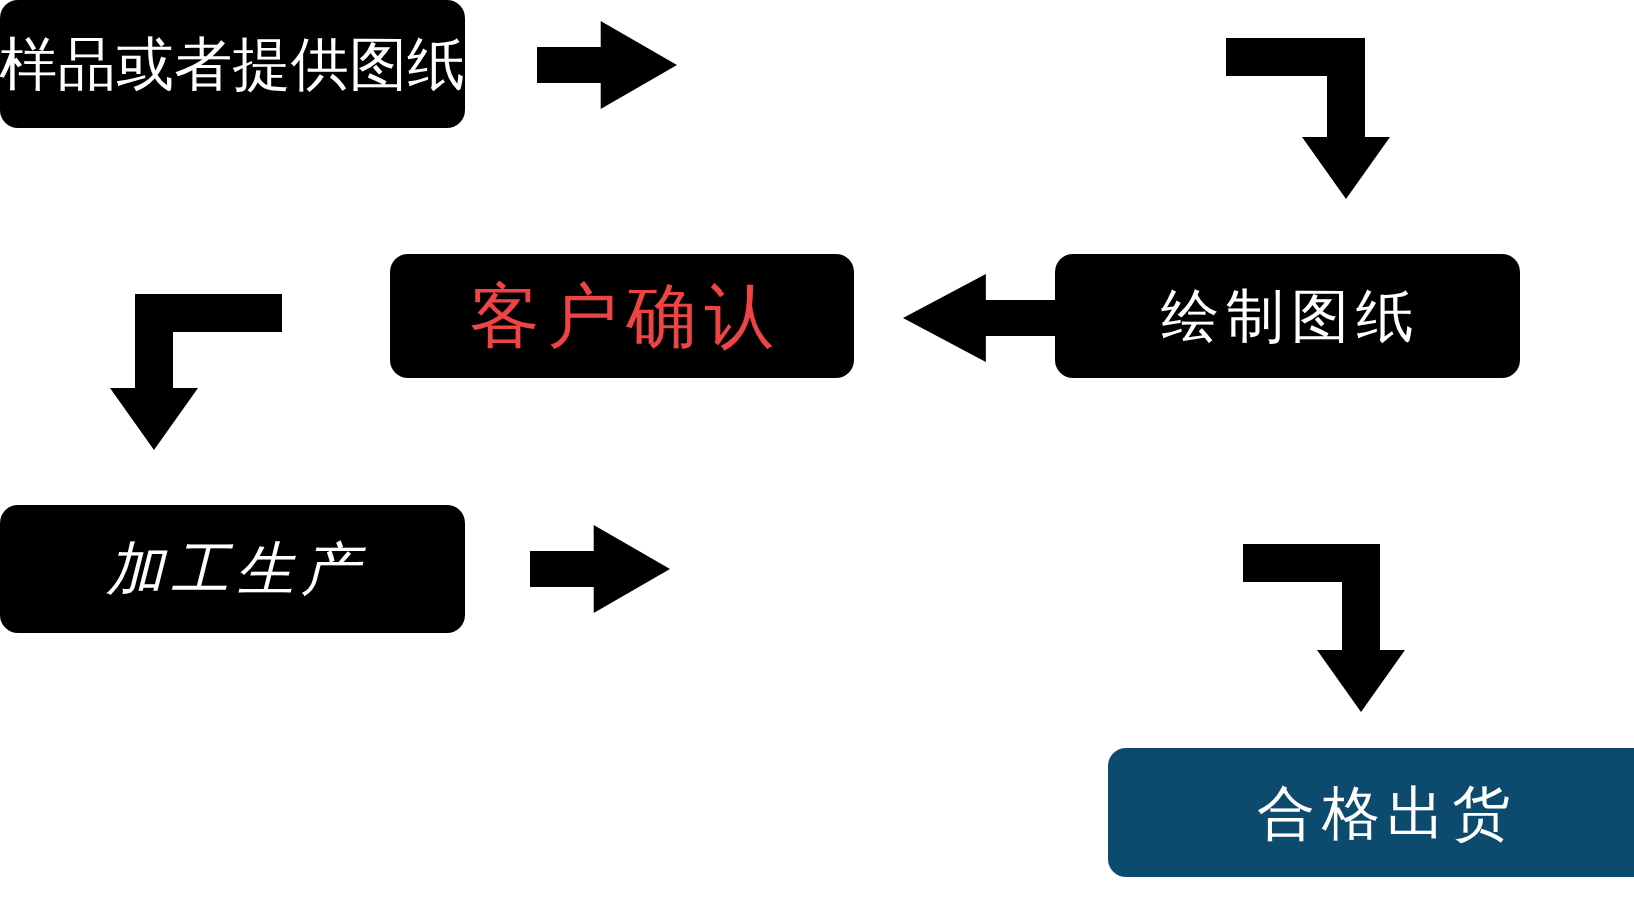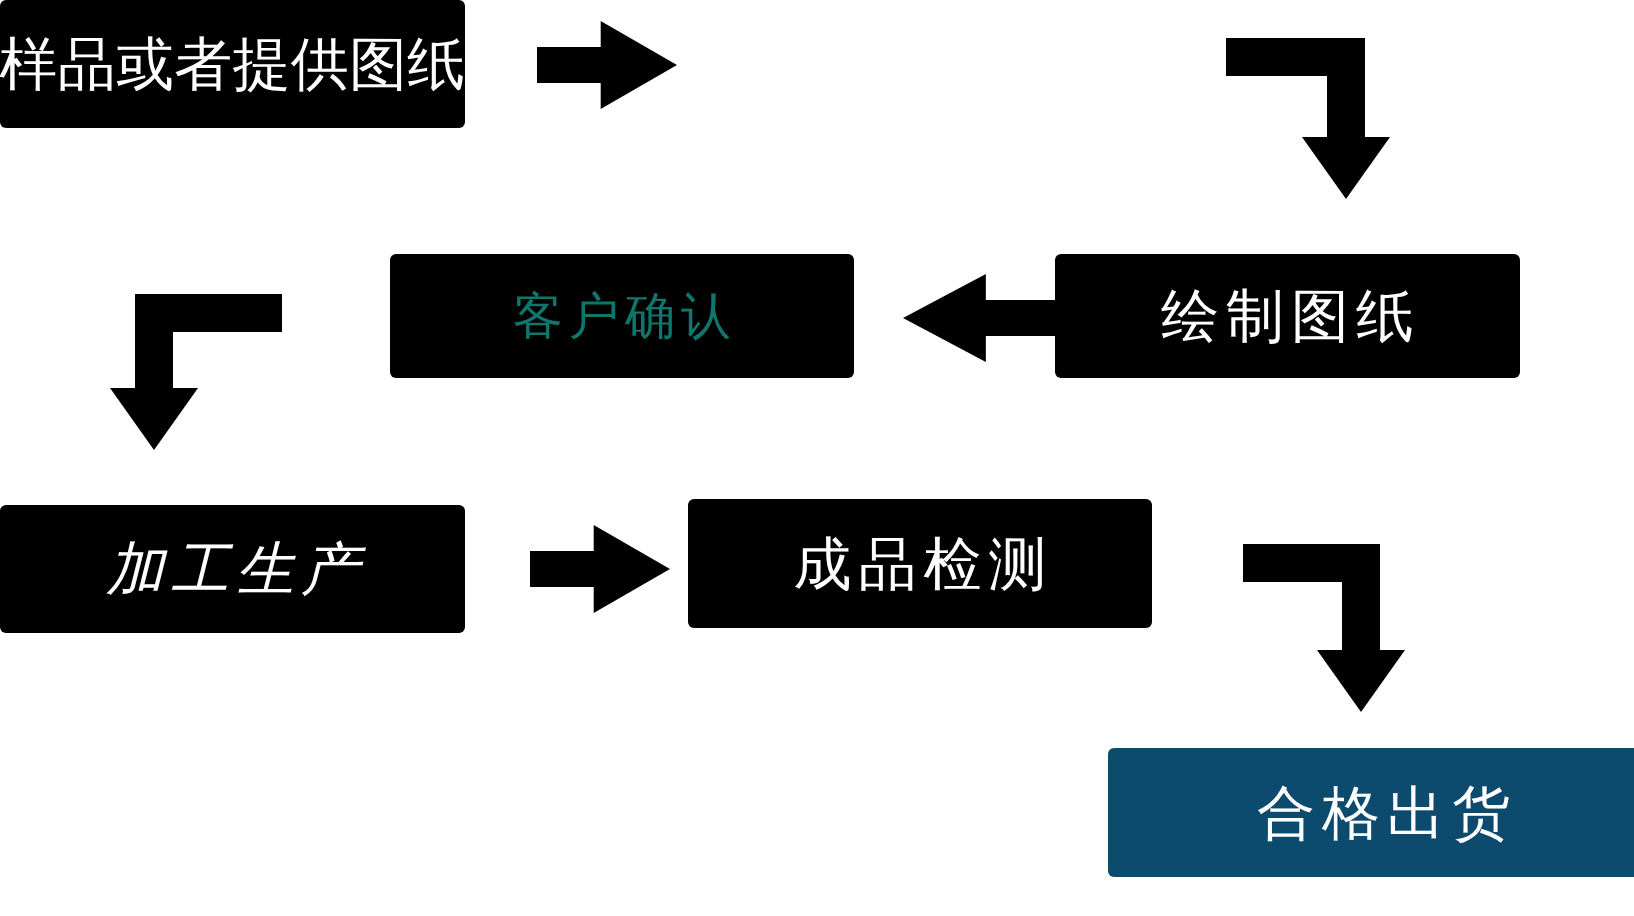--- a/index.html
+++ b/index.html
@@ -13,21 +13,21 @@
     width: 1634px;
     height: 916px;
     background: #ffffff;
     overflow: hidden;
     font-family: "Liberation Sans", "DejaVu Sans", sans-serif;
   }
   .node {
     position: absolute;
     background: #000000;
     color: #ffffff;
-    border-radius: 6px;
+    border-radius: 18px;
     display: flex;
     align-items: center;
     justify-content: center;
     box-sizing: border-box;
     text-align: center;
     line-height: 1;
     white-space: nowrap;
     user-select: none;
   }
   .node .label {
@@ -49,27 +49,24 @@
 <body>
 
 <div id="canvas">
     <div class="node track-none" style="left: 0px; top: 0px; width: 465px; height: 128px; background: rgb(0, 0, 0);">
       <span class="label" style="font-size: 58px; color: rgb(255, 255, 255);">样品或者提供图纸</span>
     </div>
     <div class="node track-wide" style="left: 1055px; top: 254px; width: 465px; height: 124px; background: rgb(0, 0, 0);">
       <span class="label" style="font-size: 58px; color: rgb(255, 255, 255);">绘制图纸</span>
     </div>
     <div class="node track-wide" style="left: 390px; top: 254px; width: 464px; height: 124px; background: rgb(0, 0, 0);">
-      <span class="label" style="font-size: 50px; color: #0f766e;">客户确认</span>
+      <span class="label" style="font-size: 70px; color: #ef4444;">客户确认</span>
     </div>
     <div class="node track-wide" style="left: 0px; top: 505px; width: 465px; height: 128px; background: rgb(0, 0, 0);">
       <span class="label" style="font-size: 58px; color: rgb(255, 255, 255); font-style: italic;">加工生产</span>
-    </div>
-    <div class="node track-wide" style="left: 688px; top: 499px; width: 464px; height: 129px; background: rgb(0, 0, 0);">
-      <span class="label" style="font-size: 58px; color: rgb(255, 255, 255);">成品检测</span>
     </div>
     <div class="node track-wide" style="left: 1108px; top: 748px; width: 551px; height: 129px; background: #0c4a6e;">
       <span class="label" style="font-size: 58px; color: rgb(255, 255, 255);">合格出货</span>
     </div>
     <div class="connector" style="left: 537px; top: 21px; width: 140px; height: 88px;">
       <svg width="140" height="88" viewBox="0 0 140 88" xmlns="http://www.w3.org/2000/svg">
         <path fill="#000000" d="M0,25.959999999999997 L63.7,25.959999999999997 L63.7,0 L140,44 L63.7,88 L63.7,62.04 L0,62.04 Z"></path>
       </svg>
     </div>
     <div class="connector" style="left: 1226px; top: 38px; width: 164px; height: 161px;">

